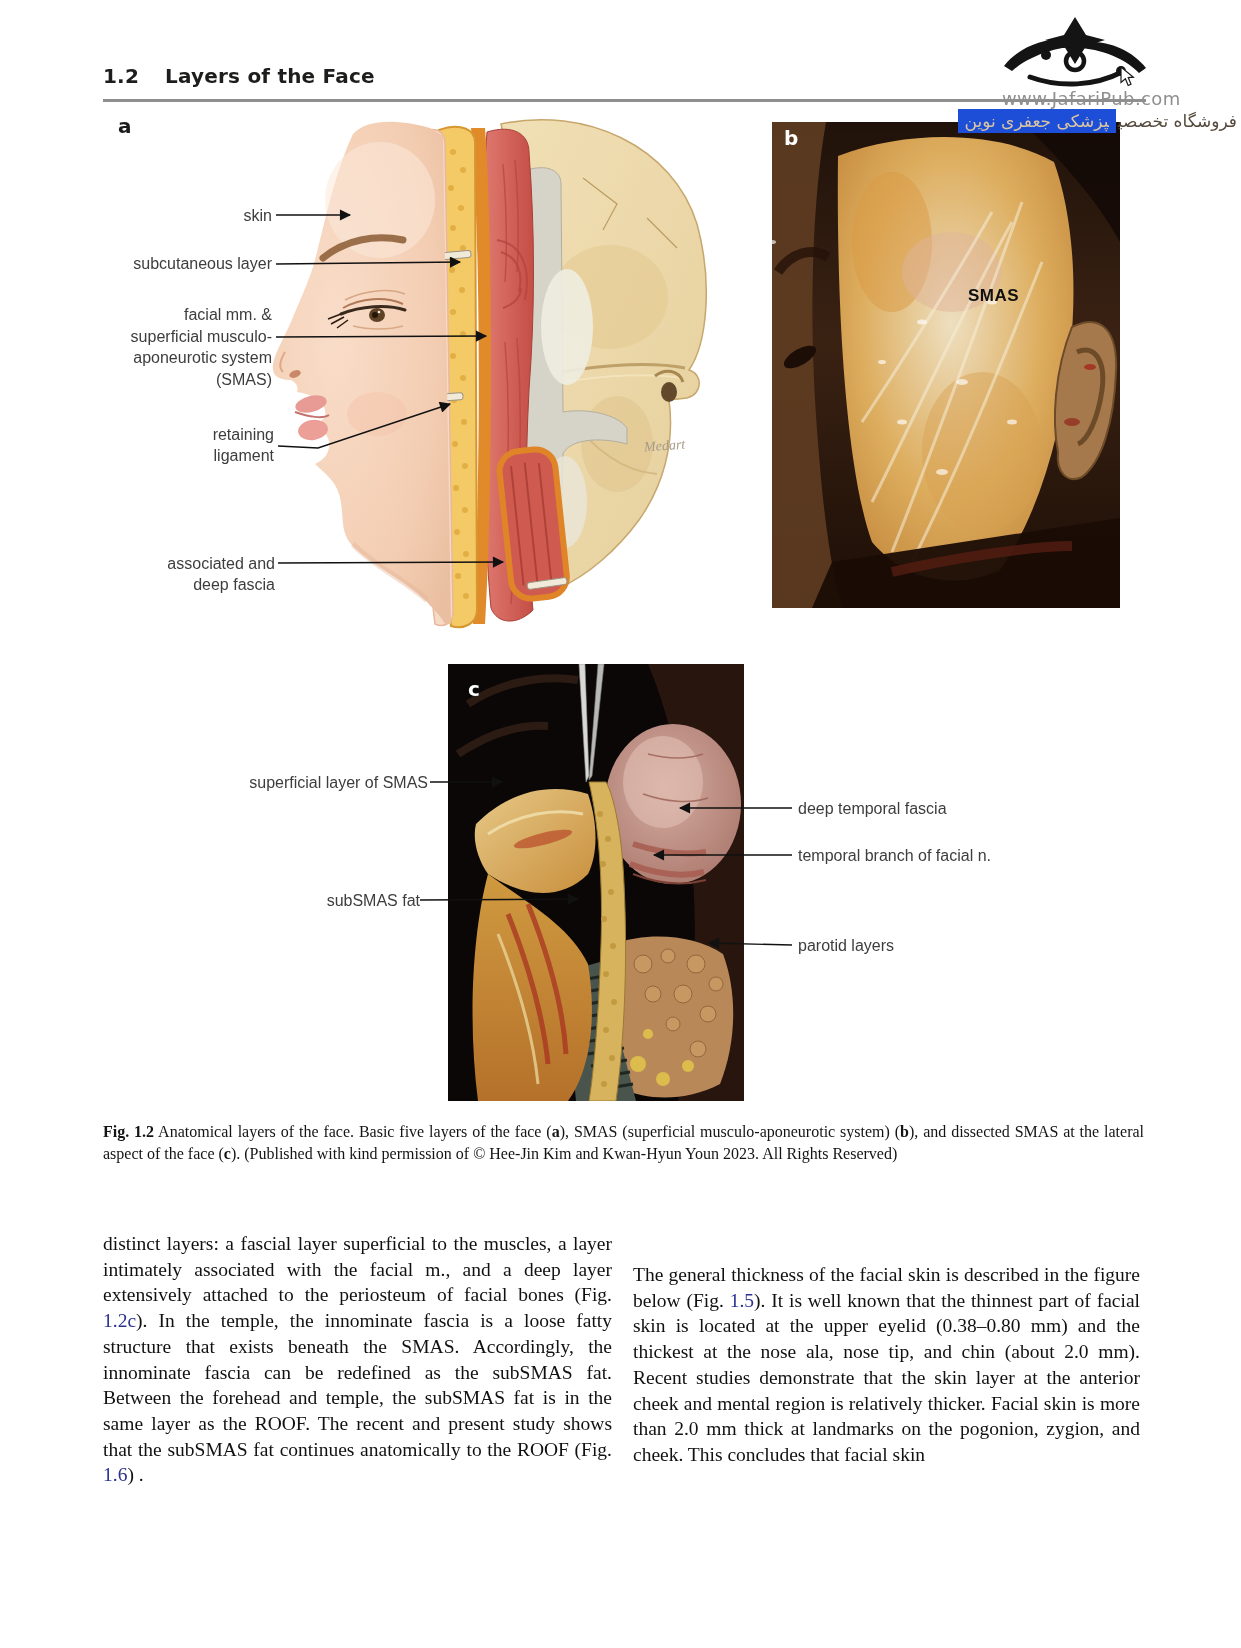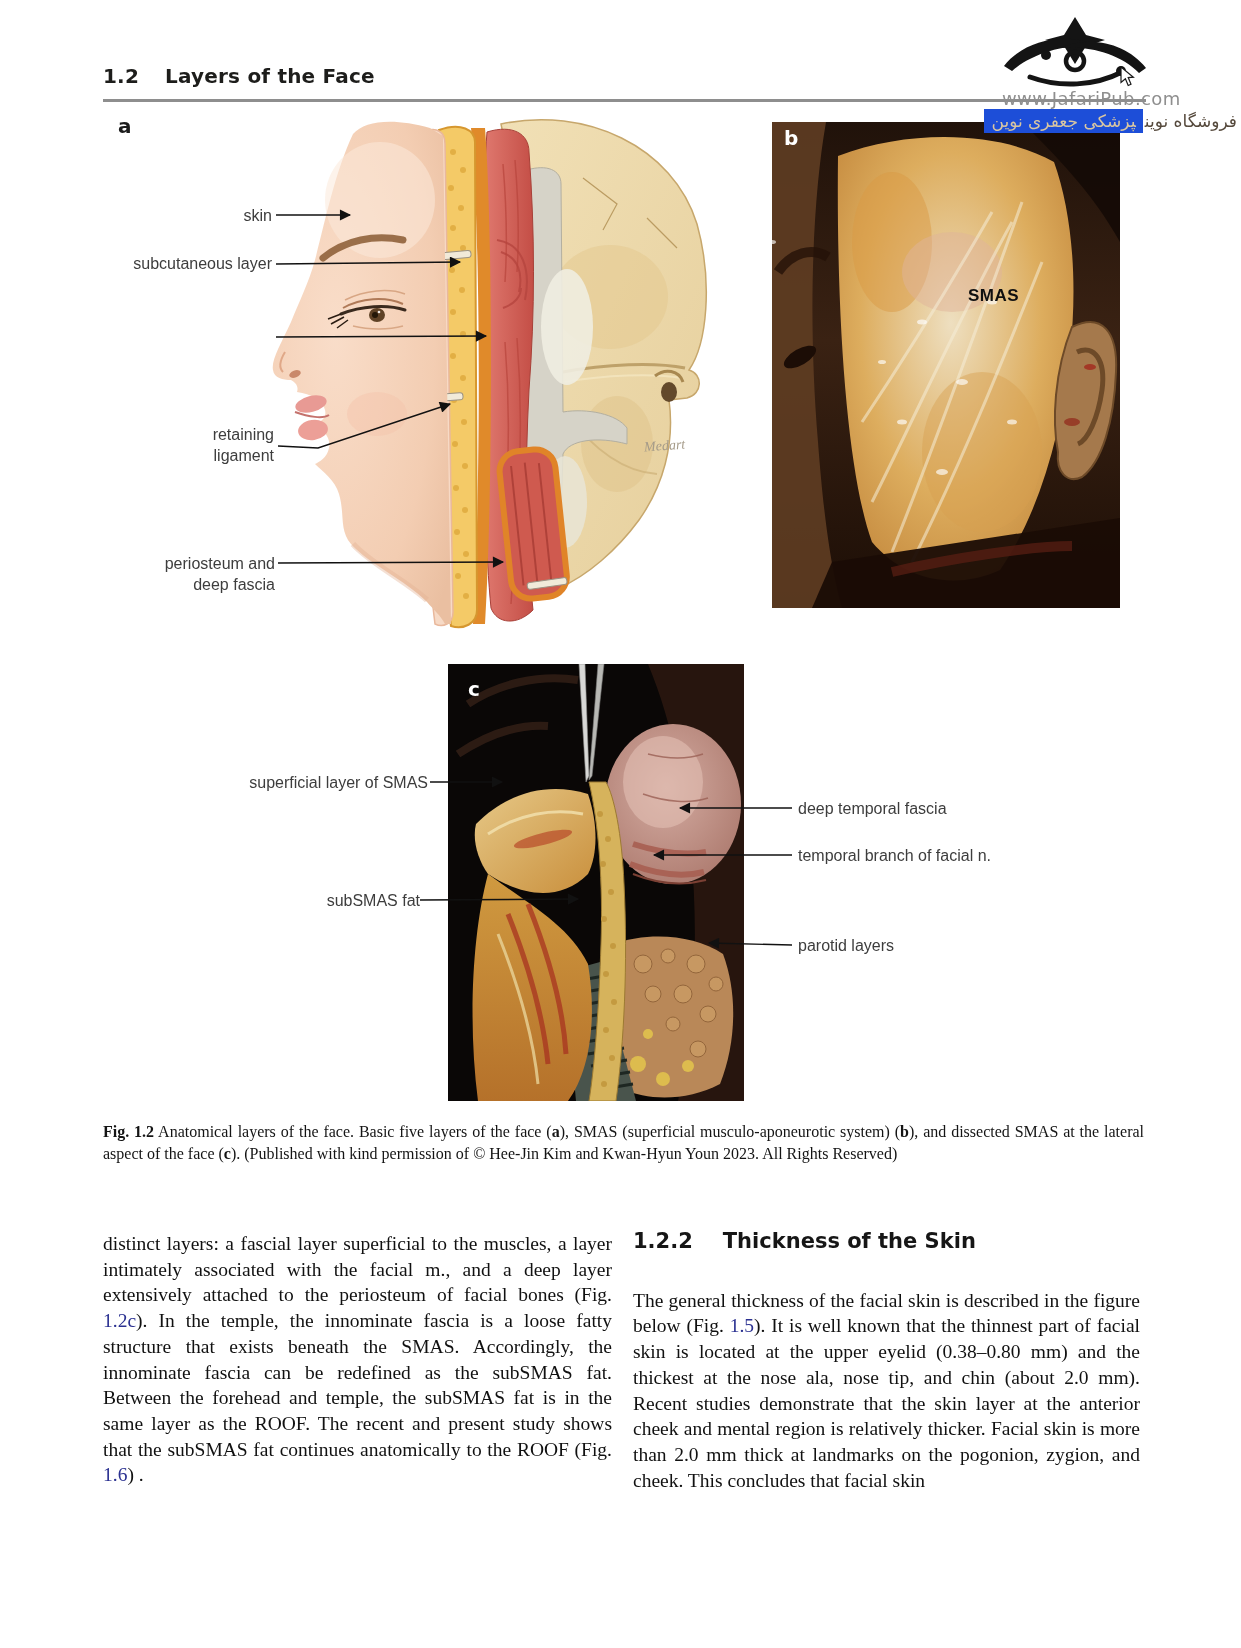--- a/index.html
+++ b/index.html
@@ -70,21 +70,21 @@
       <path d="M146,54 C126,29 90,21 60,34 C88,31 121,40 139,59 Z" fill="#141414"></path>
       <circle cx="75" cy="47" r="9" fill="none" stroke="#141414" stroke-width="4.5"></circle>
       <circle cx="46" cy="41" r="5" fill="#141414"></circle>
       <circle cx="121" cy="57" r="5" fill="#141414"></circle>
       <path d="M30,63 C60,74 95,72 122,58" fill="none" stroke="#141414" stroke-width="5" stroke-linecap="round"></path>
     </svg>
   </div>
   <div class="abs" id="site-url">www.JafariPub.com</div>
 
   <div class="abs" id="fa-watermark">
-    <span class="plain">فروشگاه نوین</span><span class="hl">پزشکی جعفری نوین</span>
+    <span class="plain">فروشگاه تخصصی</span><span class="hl">پزشکی جعفری نوین</span>
   </div>
 
   <div class="abs" id="cursor">
     <svg width="15" height="21" viewBox="0 0 15 21">
       <path d="M1,1 L1,16.5 L5.4,12.8 L8.2,19.5 L11,18.2 L8.2,11.6 L13.4,11.2 Z" fill="#ffffff" stroke="#1a1a1a" stroke-width="1.2"></path>
     </svg>
   </div>
 
   <div class="abs panel" style="top:112px;left:265px;width:445px;height:520px;">
     <svg width="445" height="520" viewBox="0 0 445 520">
@@ -359,43 +359,46 @@
       <line x1="430" y1="782" x2="502" y2="782" marker-end="url(#arr)"></line>
       <line x1="420" y1="900" x2="578" y2="899" marker-end="url(#arr)"></line>
       <line x1="792" y1="808" x2="680" y2="808" marker-end="url(#arr)"></line>
       <line x1="792" y1="855" x2="654" y2="855" marker-end="url(#arr)"></line>
       <line x1="792" y1="945" x2="709" y2="943" marker-end="url(#arr)"></line>
     </g>
   </svg>
 
   <div class="abs fig-label lab-right" style="top:205px;right:969px;">skin</div>
   <div class="abs fig-label lab-right" style="top:253px;right:969px;">subcutaneous layer</div>
+  <div class="abs fig-label lab-right" style="top:304px;right:969px;line-height:21.5px;">
+    <div>facial mm. &amp;</div>
+    <div>superficial musculo-</div>
+    <div>aponeurotic system</div>
+    <div>(SMAS)</div>
+  </div>
   <div class="abs fig-label lab-right" style="top:424px;right:967px;">
     <div>retaining</div>
     <div>ligament</div>
   </div>
   <div class="abs fig-label lab-right" style="top:553px;right:966px;">
-    <div>periosteum and</div>
+    <div>associated and</div>
     <div>deep fascia</div>
   </div>
 
   <div class="abs fig-label lab-right" style="top:772px;right:813px;">superficial layer of SMAS</div>
   <div class="abs fig-label lab-right" style="top:890px;right:821px;">subSMAS fat</div>
   <div class="abs fig-label" style="top:798px;left:798px;">deep temporal fascia</div>
   <div class="abs fig-label" style="top:845px;left:798px;">temporal branch of facial n.</div>
   <div class="abs fig-label" style="top:935px;left:798px;">parotid layers</div>
 
   <div class="abs" id="caption">
     <span class="b">Fig. 1.2</span><span>  Anatomical layers of the face. Basic five layers of the face (</span><span class="b">a</span><span>), SMAS (superficial musculo-aponeurotic system) (</span><span class="b">b</span><span>), and dissected SMAS at the lateral aspect of the face (</span><span class="b">c</span><span>). (Published with kind permission of © Hee-Jin Kim and Kwan-Hyun Youn 2023. All Rights Reserved)</span>
   </div>
 
   <div class="abs bodytext" id="col-left">
     <p><span>distinct layers: a fascial layer superficial to the muscles, a layer intimately associated with the facial m., and a deep layer extensively attached to the periosteum of facial bones (Fig. </span><span class="link">1.2c</span><span>). In the temple, the innominate fascia is a loose fatty structure that exists beneath the SMAS. Accordingly, the innominate fascia can be redefined as the subSMAS fat. Between the forehead and temple, the subSMAS fat is in the same layer as the ROOF. The recent and present study shows that the subSMAS fat continues anatomically to the ROOF (Fig. </span><span class="link">1.6</span><span>) .</span></p>
   </div>
 
   <div class="abs bodytext" id="col-right">
-    <div id="sub-heading">
-      <span class="num">1.2.2</span><span>Thickness of the Skin</span>
-    </div>
     <p><span>The general thickness of the facial skin is described in the figure below (Fig. </span><span class="link">1.5</span><span>). It is well known that the thinnest part of facial skin is located at the upper eyelid (0.38–0.80 mm) and the thickest at the nose ala, nose tip, and chin (about 2.0 mm). Recent studies demonstrate that the skin layer at the anterior cheek and mental region is relatively thicker. Facial skin is more than 2.0 mm thick at landmarks on the pogonion, zygion, and cheek. This concludes that facial skin</span></p>
   </div>
 
 </div>
 
 </body></html>

